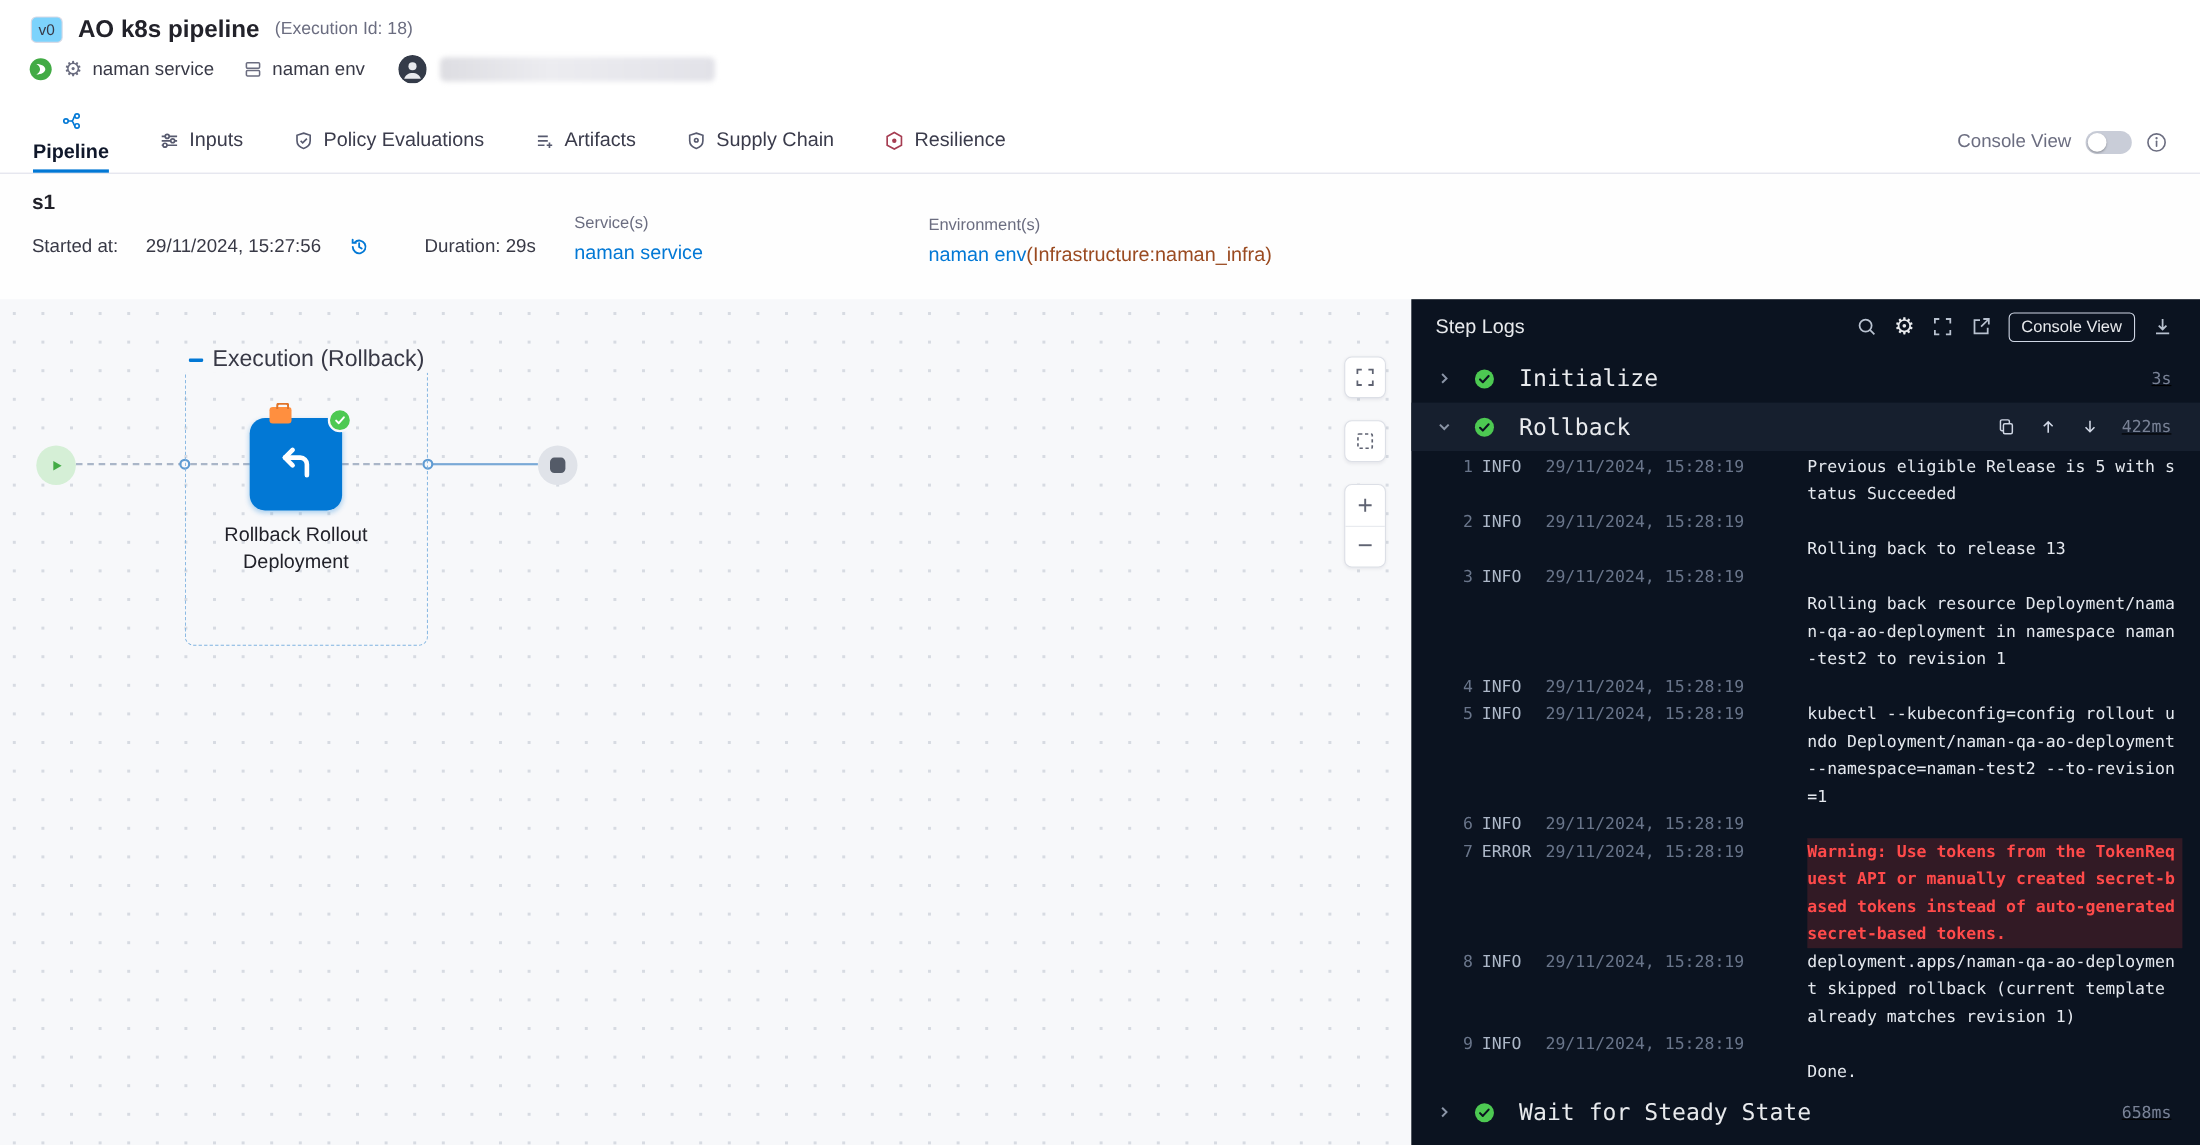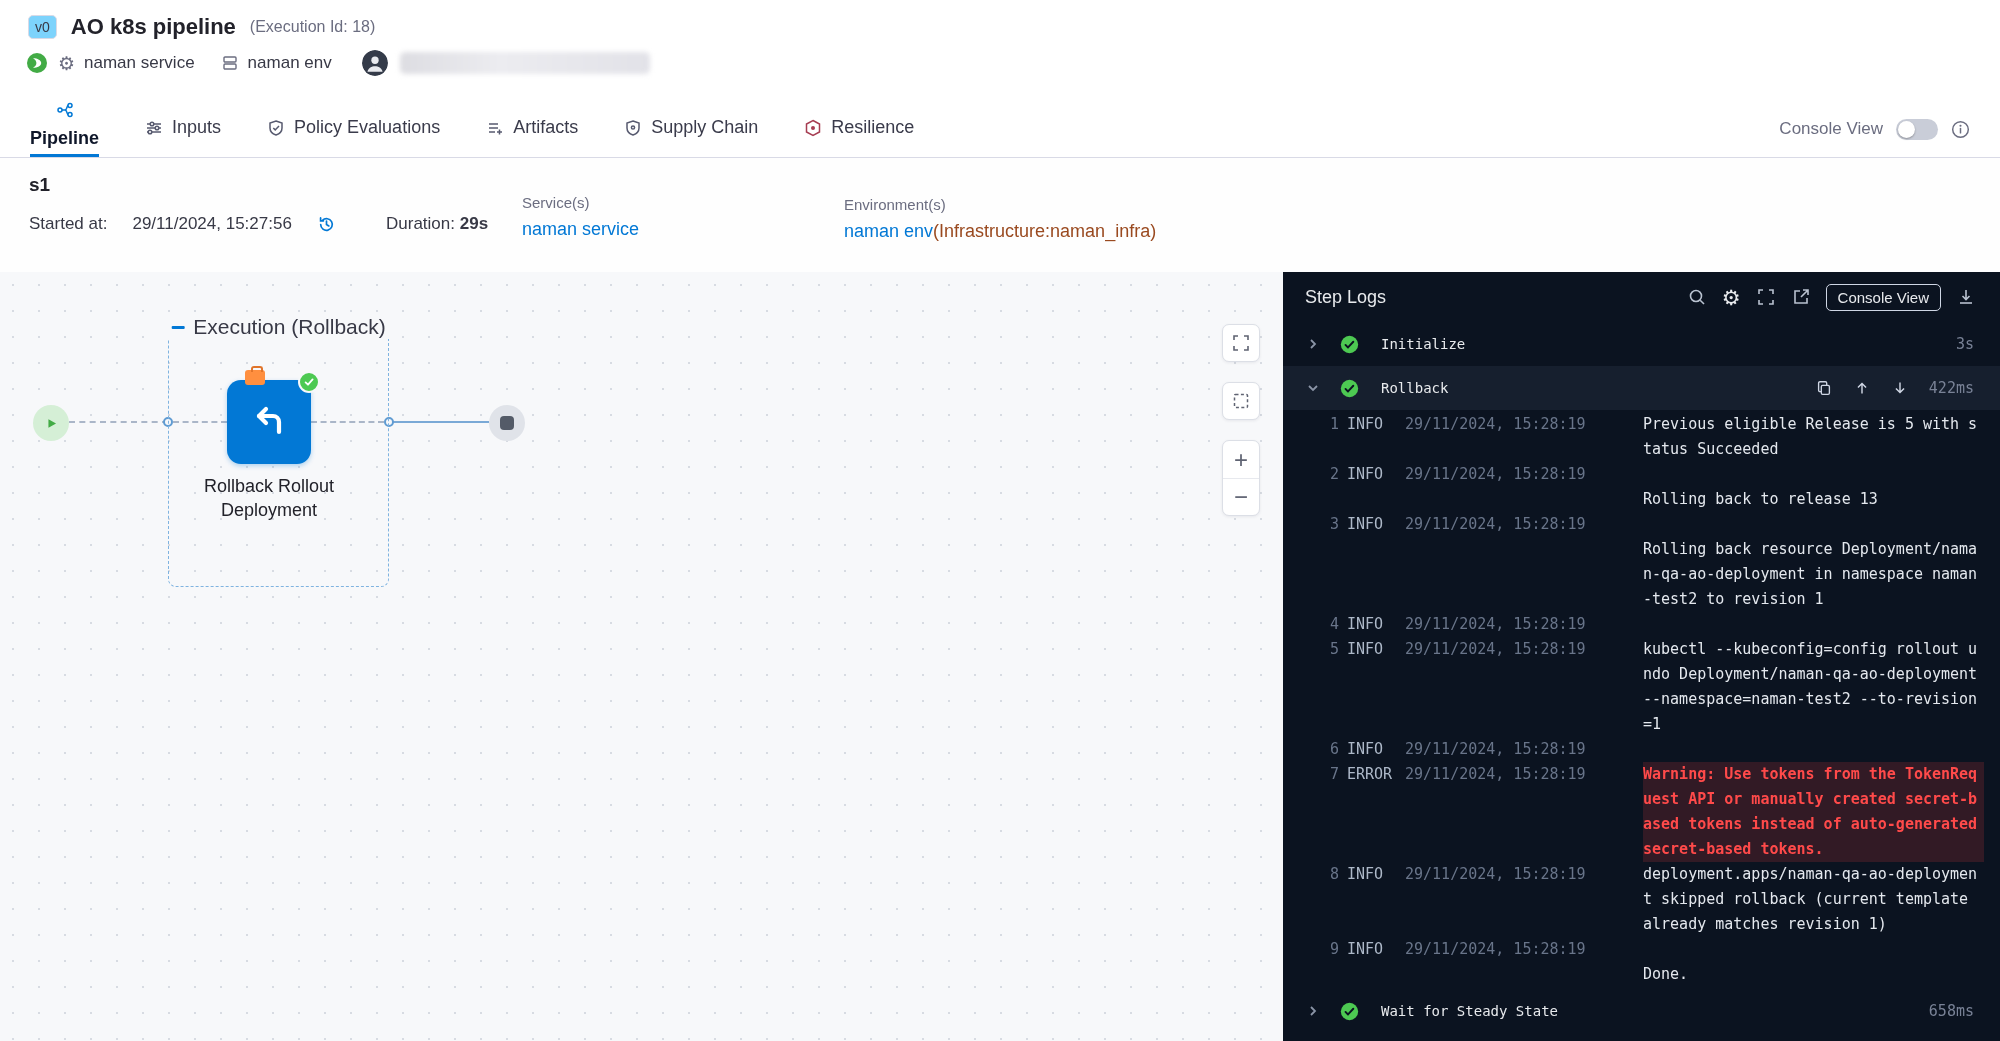--- a/index.html
+++ b/index.html
@@ -29,21 +29,21 @@
   .tabbar-right { margin-left:auto; display:flex; align-items:center; gap:13px; }
   .console-view-label { font-size:17px; color:#6b6d80; }
   .toggle { width:42px; height:21px; border-radius:11px; background:#c9cdd8; position:relative; cursor:pointer; }
   .toggle .knob { position:absolute; left:2px; top:2px; width:17px; height:17px; border-radius:50%; background:#fff; box-shadow:0 1px 2px rgba(0,0,0,.3); }
 
   
   .stagebar { position:relative; height:114px; background:#fefefe; }
   .stage-name { position:absolute; left:29px; top:16px; font-size:19px; font-weight:bold; color:#22222a; }
   .started { position:absolute; left:29px; top:56px; font-size:17px; color:#383946; display:flex; align-items:center; gap:25px; }
   .duration { position:absolute; left:386px; top:56px; font-size:17px; color:#383946; }
-  .duration b { font-weight:bold; }
+  .duration b { font-weight:normal; }
   .svc-col { position:absolute; left:522px; top:36px; }
   .env-col { position:absolute; left:844px; top:38px; }
   .col-label { font-size:15px; color:#6b6d80; margin-bottom:8px; }
   .link { font-size:18px; color:#0278d5; cursor:pointer; }
   .infra-suffix { font-size:18px; color:#9a4a20; }
 
   
   .canvas { position:absolute; left:0; top:272px; width:1283px; height:769px;
             background-color:#f7f8fa;
             background-image:radial-gradient(#d7dbe2 1.3px, transparent 1.3px);
@@ -87,22 +87,22 @@
   .log-header { height:50px; display:flex; align-items:center; padding:0 24px 0 22px; gap:15px; }
   .log-title { font-size:18px; color:#e8eaed; margin-right:auto; }
   .log-header .hicon { color:#b9c2d0; cursor:pointer; display:inline-flex; }
   .log-header .gear-glyph { color:#e8eaed; font-size:21px; }
   .console-view-btn { border:1px solid #cfd6e4; color:#e8eaed; border-radius:5px; padding:4px 11px;
                       font-size:15px; cursor:pointer; white-space:nowrap; }
   .section-row { height:44px; display:flex; align-items:center; padding:0 26px 0 22px; cursor:pointer; }
   .section-row.selected { background:#161f2e; }
   .chev { color:#8a94a6; display:inline-flex; width:20px; }
   .section-check { margin-left:15px; display:inline-flex; }
-  .section-name { margin-left:22px; font-family:"DejaVu Sans Mono",monospace; font-size:14px; color:#e8eaed; }
-  .section-right { margin-left:auto; display:flex; align-items:center; gap:20px; }
+  .section-name { margin-left:22px; font-family:"DejaVu Sans Mono",monospace; font-size:21px; color:#e8eaed; }
+  .section-right { margin-left:auto; display:flex; align-items:center; gap:20px;text-decoration:underline; }
   .section-dur { font-family:"DejaVu Sans Mono",monospace; font-size:15px; color:#798296; }
   .sicon { color:#cfd6e4; display:inline-flex; cursor:pointer; }
 
   .log-body { padding:2px 0; font-family:"DejaVu Sans Mono",monospace; font-size:15px; line-height:25px; }
   .log-entry { display:grid; grid-template-columns:18px 50px 230px 1fr; column-gap:8px;
                padding:0 16px 0 38px; align-items:start; }
   .log-num { color:#69758a; text-align:right; }
   .log-level { color:#adb8c8; }
   .log-time { color:#69758a; }
   .log-msg { color:#e4e8ee; white-space:pre-wrap; word-break:break-all; }

